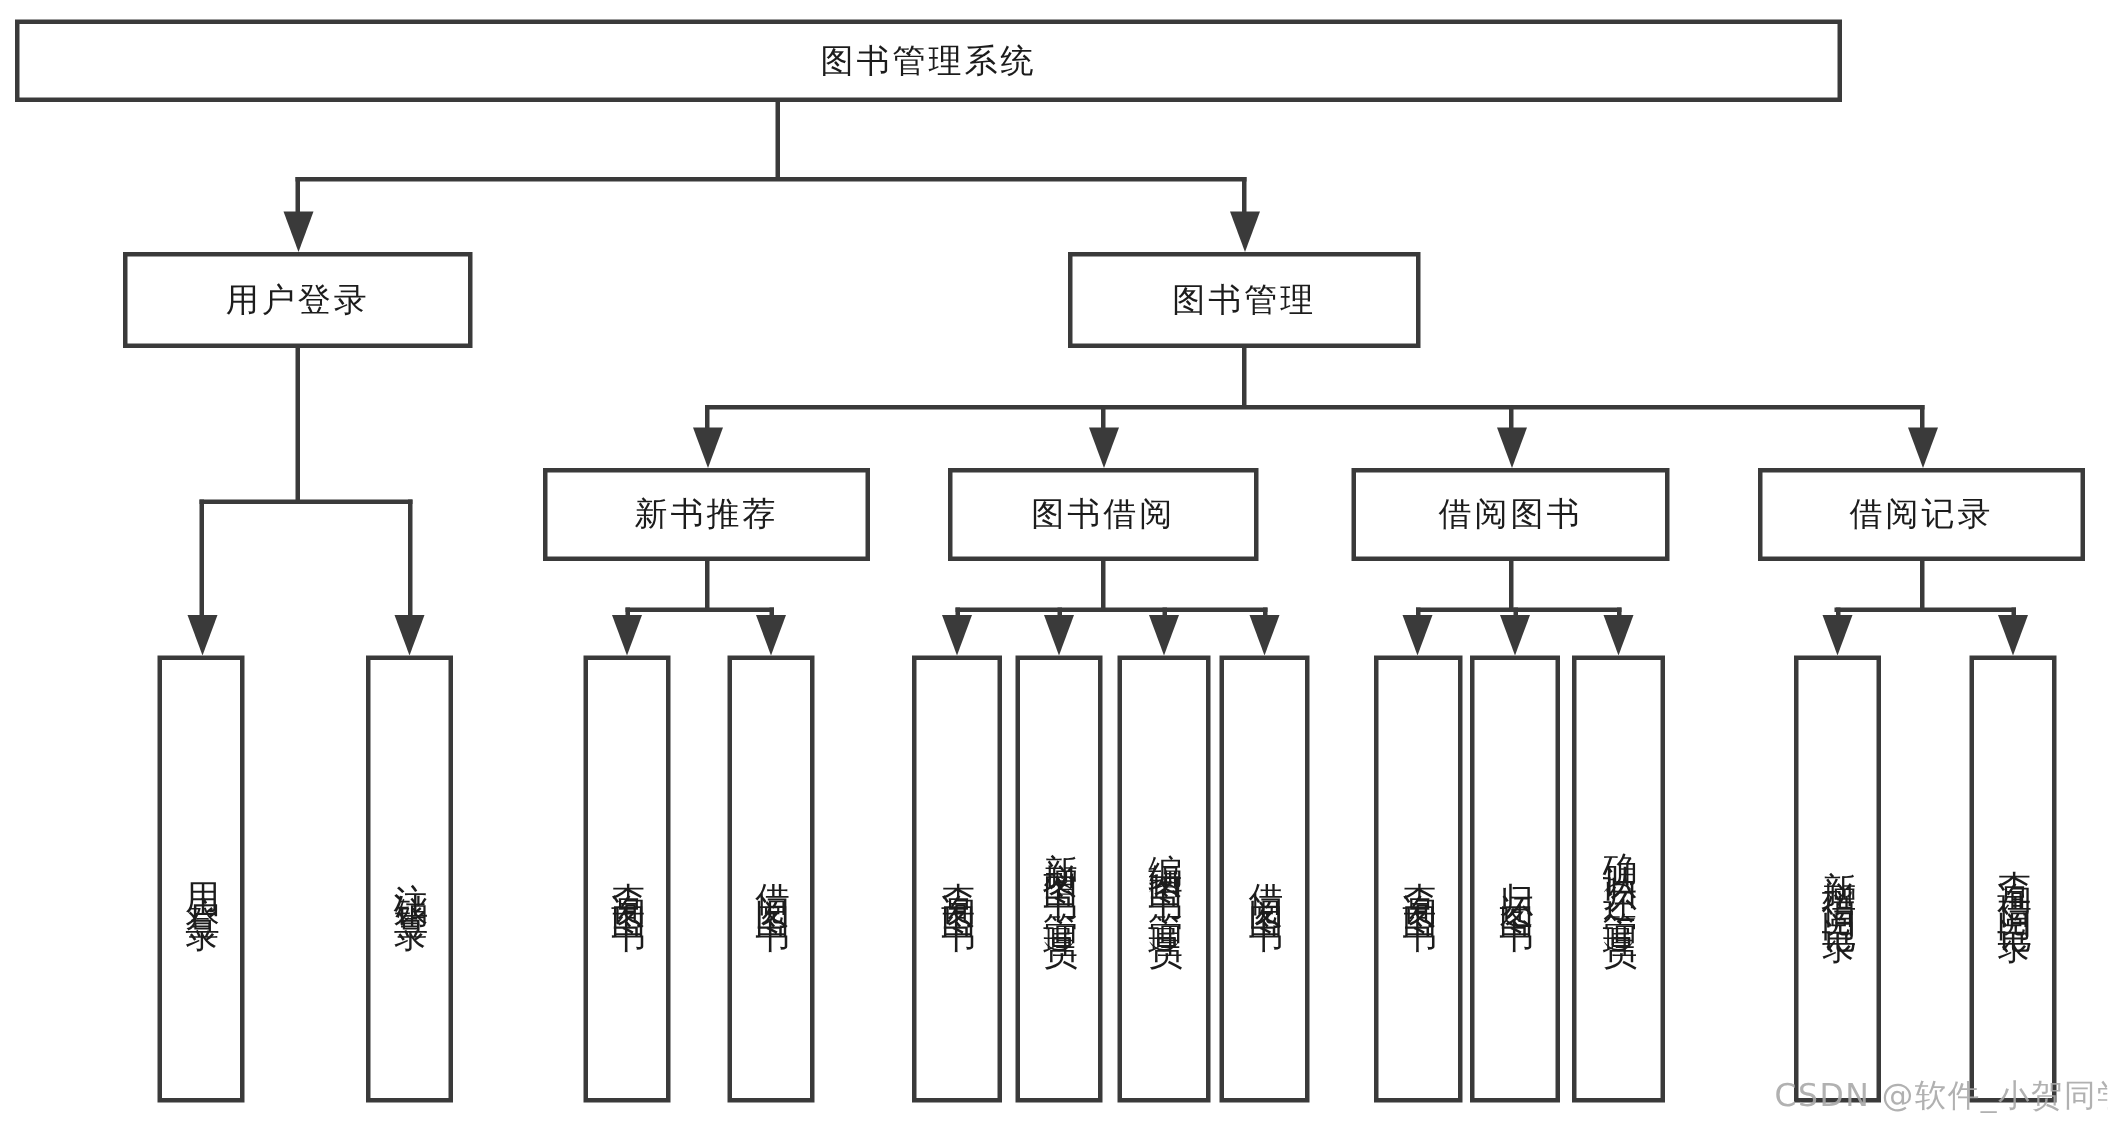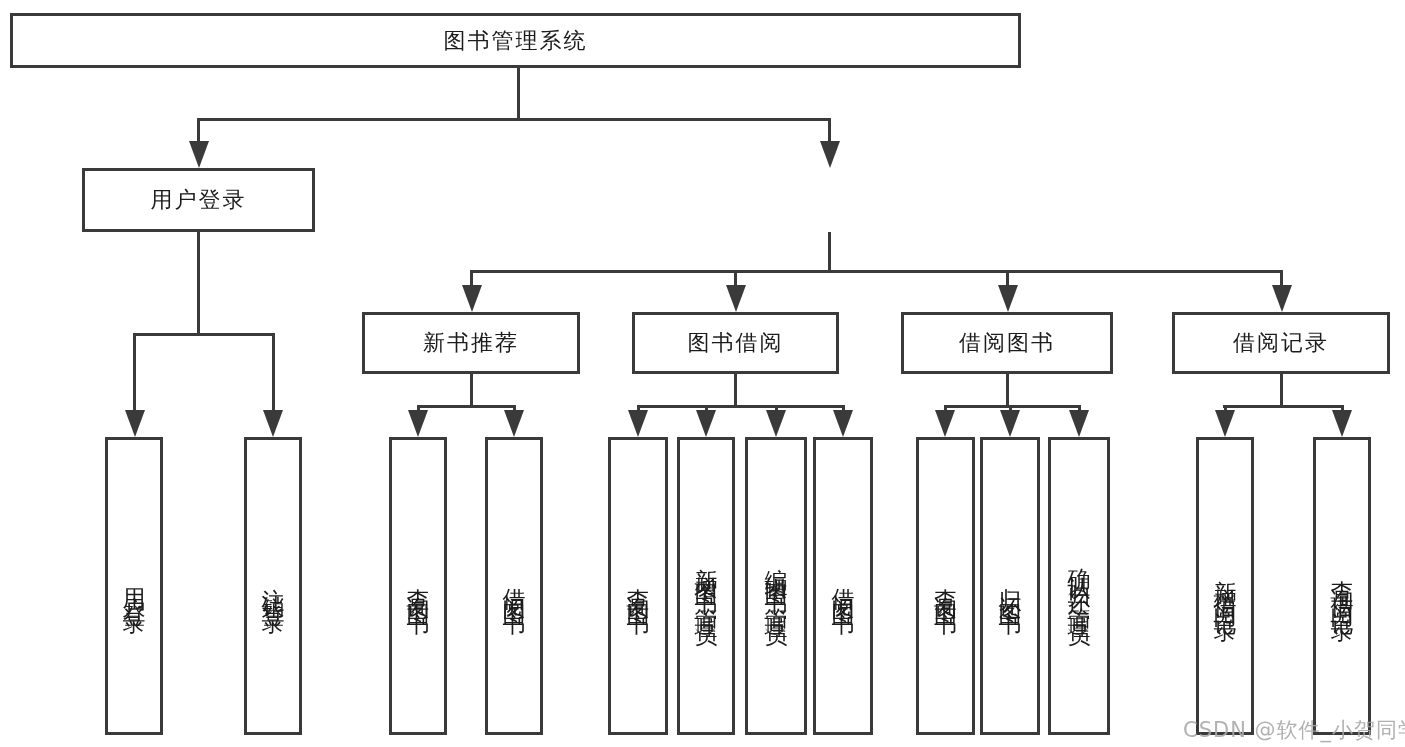--- a/index.html
+++ b/index.html
@@ -103,26 +103,29 @@
   <div class="arrow" style="left:1000px;top:410px"></div>
   <div class="arrow" style="left:1069px;top:410px"></div>
 
   <div class="vline" style="left:1280px;top:374px;height:33px"></div>
   <div class="hline" style="left:1223px;top:405px;width:121px"></div>
   <div class="vline" style="left:1224px;top:405px;height:8px"></div>
   <div class="vline" style="left:1341px;top:405px;height:8px"></div>
   <div class="arrow" style="left:1215px;top:410px"></div>
   <div class="arrow" style="left:1332px;top:410px"></div>
 
-  <div class="box" style="left:10px;top:13px;width:1011px;height:55px">
+  <div class="box" style="left:10px;top:13px;width:1218px;height:55px">
     <span>图书管理系统</span>
   </div>
 
   <div class="box" style="left:82px;top:168px;width:233px;height:64px">
     <span>用户登录</span>
+  </div>
+  <div class="box" style="left:712px;top:168px;width:235px;height:64px">
+    <span>图书管理</span>
   </div>
 
   <div class="box" style="left:362px;top:312px;width:218px;height:62px">
     <span>新书推荐</span>
   </div>
   <div class="box" style="left:632px;top:312px;width:207px;height:62px">
     <span>图书借阅</span>
   </div>
   <div class="box" style="left:901px;top:312px;width:212px;height:62px">
     <span>借阅图书</span>

